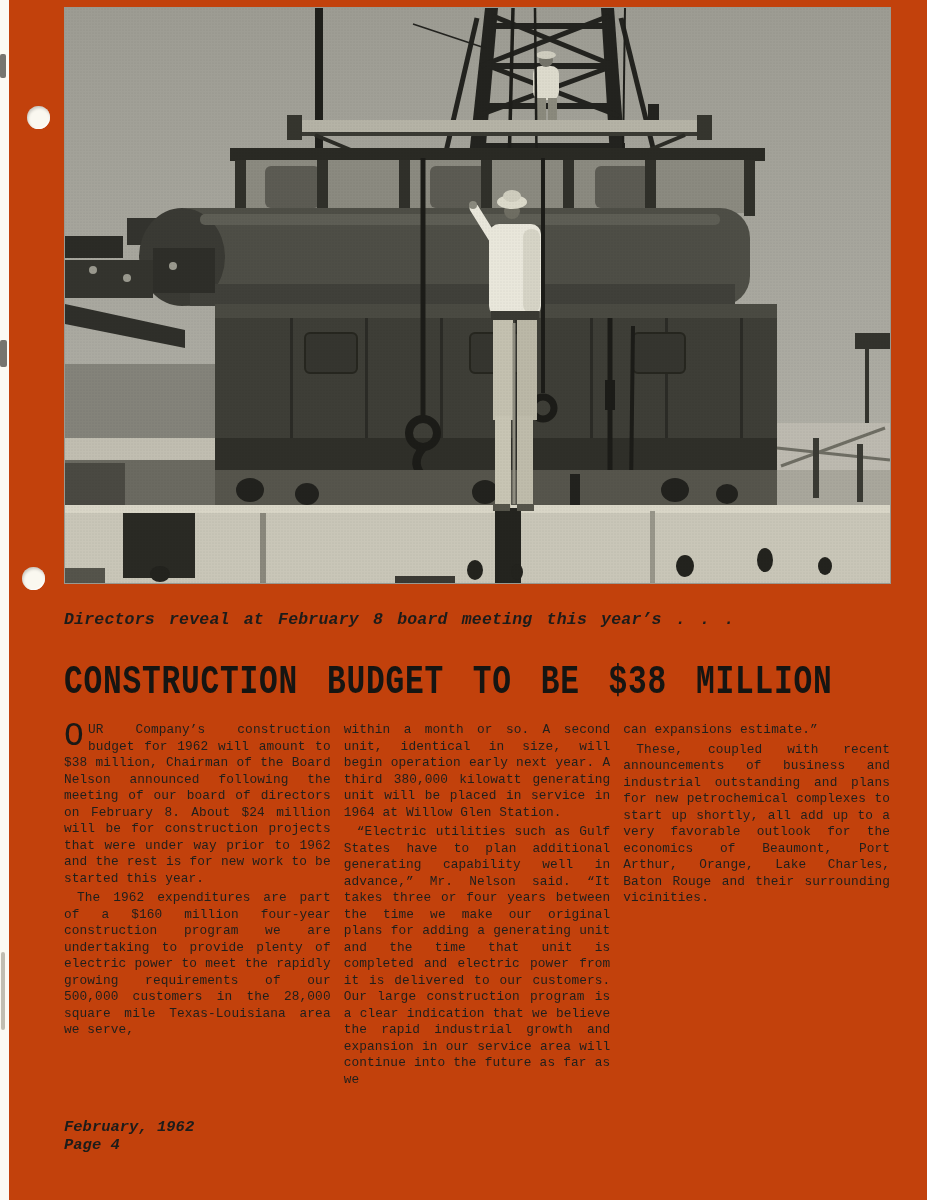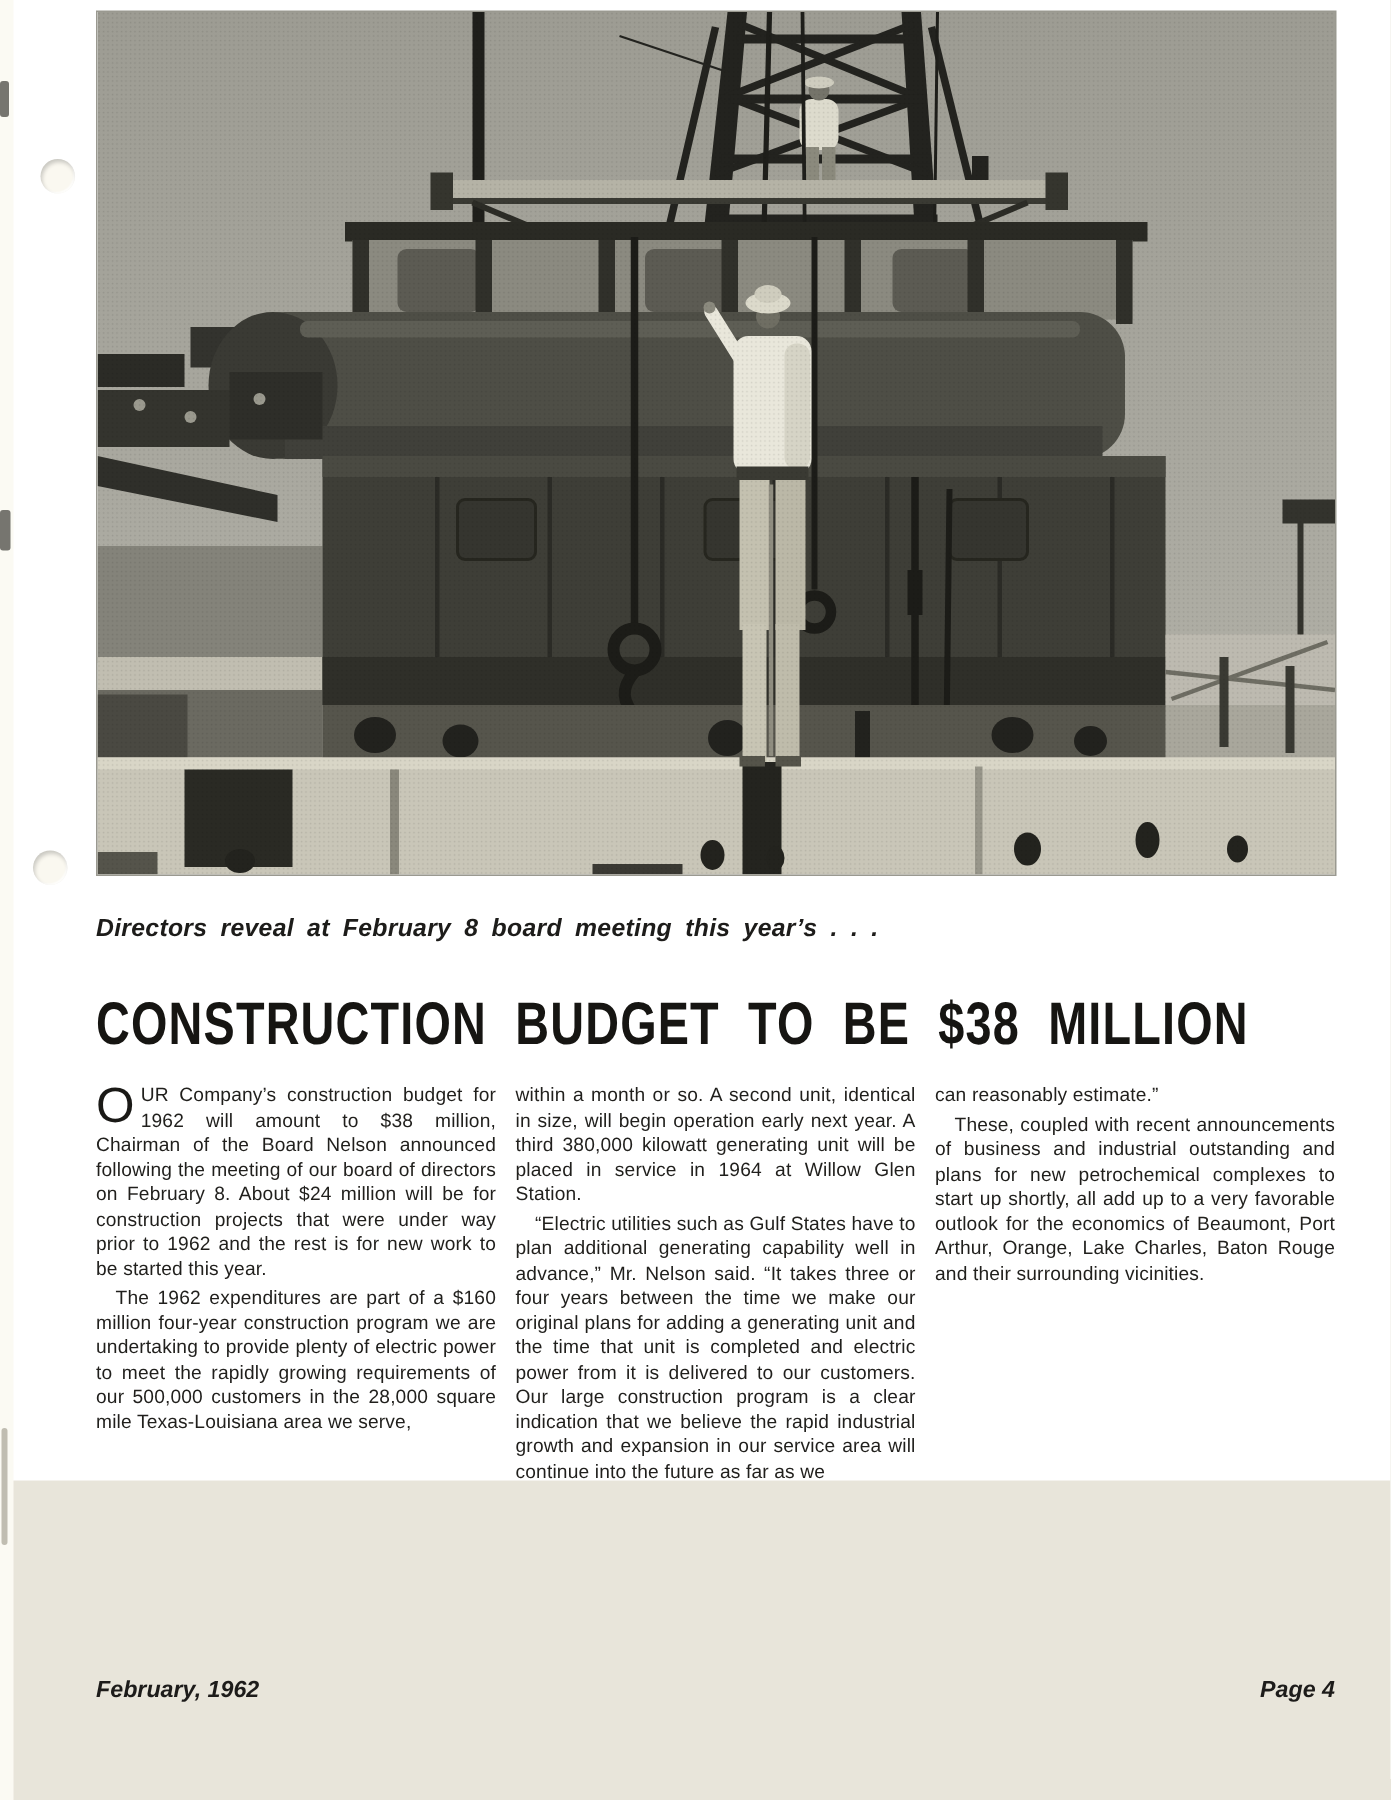--- a/index.html
+++ b/index.html
@@ -1,20 +1,20 @@
 <!DOCTYPE html>
 <html><head>
 <meta charset="utf-8">
 <style>
   html,body{margin:0;padding:0;}
   body{width:927px;height:1200px;overflow:hidden;background:#e8e5da;}
   .page{
-    position:relative;width:927px;height:987px;
-    background:#ffffff;
-    font-family:Liberation Sans, sans-serif;
+    position:relative;width:927px;height:1200px;
+    background:#c2410c;
+    font-family:Liberation Mono, monospace;
     color:#1d1c1a;
   }
   
   .scan-edge{position:absolute;left:0;top:0;width:9px;height:1200px;background:#fbfaf3;}
   .smudge{position:absolute;background:#4a4843;opacity:.75;border-radius:2px;}
   .smudge.s1{left:0;top:54px;width:6px;height:24px;}
   .smudge.s2{left:0;top:340px;width:7px;height:27px;}
   .smudge.s3{left:1px;top:952px;width:4px;height:78px;background:#b9b6aa;opacity:.9;}
   
   .hole{position:absolute;width:23px;height:23px;border-radius:50%;
@@ -43,21 +43,21 @@
   .col p{
     margin:0 0 3px 0;font-size:12.8px;line-height:16.5px;text-align:justify;
     letter-spacing:.1px;color:#201f1c;
   }
   .col p.indent{text-indent:13px;}
   .dropcap{
     float:left;font-size:33px;line-height:27px;padding:1px 4px 0 0;font-weight:400;color:#1a1916;
   }
   
   .footer{position:absolute;left:64px;top:1118px;width:826px;display:flex;justify-content:space-between;
-    font-style:italic;font-weight:bold;font-size:15.5px;}
+    font-style:italic;font-weight:bold;font-size:15.5px;flex-direction:column;}
 </style>
 </head>
 <body>
 
 <div class="page">
 
   <div class="scan-edge"></div>
   <div class="smudge s1"></div>
   <div class="smudge s2"></div>
   <div class="smudge s3"></div>
@@ -264,21 +264,21 @@
   <div class="columns">
     <div class="col">
       <p><span class="dropcap">O</span><span>UR Company’s construction budget for 1962 will amount to $38 million, Chairman of the Board Nelson announced following the meeting of our board of directors on February 8. About $24 million will be for construction projects that were under way prior to 1962 and the rest is for new work to be started this year.</span></p>
       <p class="indent">The 1962 expenditures are part of a $160 million four-year construction program we are undertaking to provide plenty of electric power to meet the rapidly growing requirements of our 500,000 customers in the 28,000 square mile Texas-Louisiana area we serve,</p>
     </div>
     <div class="col">
       <p>within a month or so. A second unit, identical in size, will begin operation early next year. A third 380,000 kilowatt generating unit will be placed in service in 1964 at Willow Glen Station.</p>
       <p class="indent">“Electric utilities such as Gulf States have to plan additional generating capability well in advance,” Mr. Nelson said. “It takes three or four years between the time we make our original plans for adding a generating unit and the time that unit is completed and electric power from it is delivered to our customers. Our large construction program is a clear indication that we believe the rapid industrial growth and expansion in our service area will continue into the future as far as we</p>
     </div>
     <div class="col">
-      <p>can reasonably estimate.”</p>
+      <p>can expansions estimate.”</p>
       <p class="indent">These, coupled with recent announcements of business and industrial outstanding and plans for new petrochemical complexes to start up shortly, all add up to a very favorable outlook for the economics of Beaumont, Port Arthur, Orange, Lake Charles, Baton Rouge and their surrounding vicinities.</p>
     </div>
   </div>
 
   <div class="footer">
     <span>February, 1962</span>
     <span>Page 4</span>
   </div>
 
 </div>

